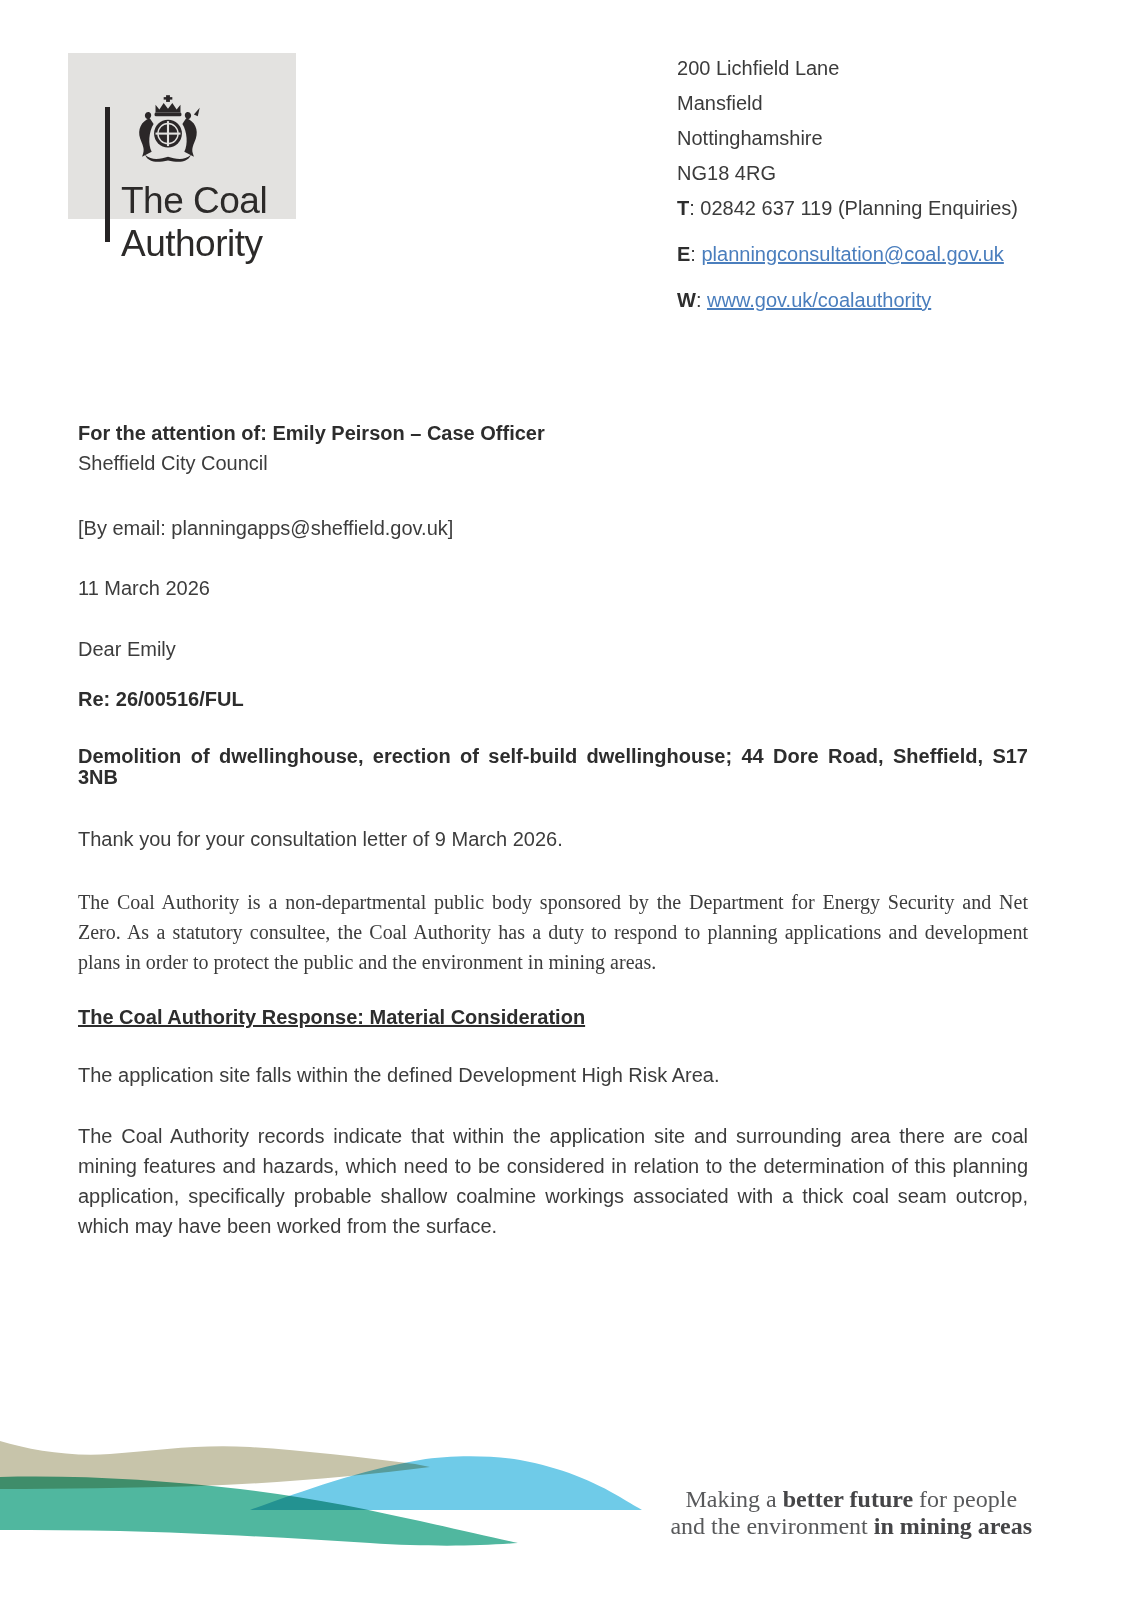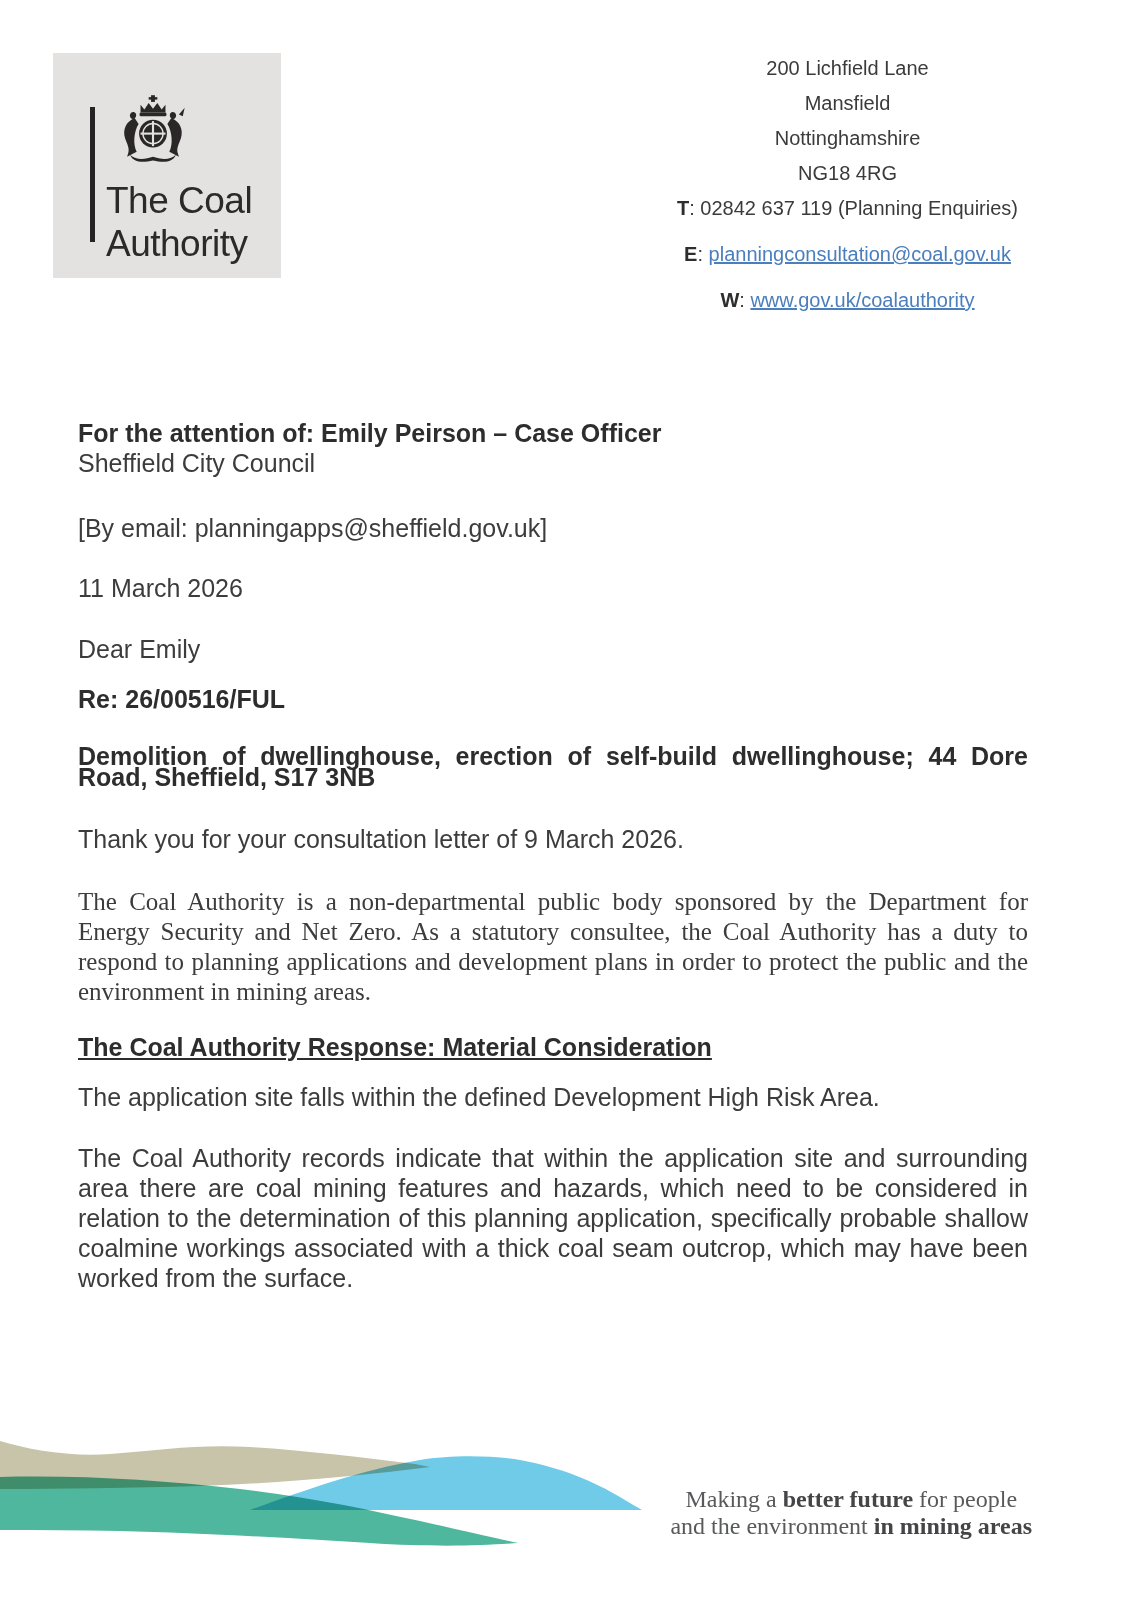--- a/index.html
+++ b/index.html
@@ -5,58 +5,58 @@
   * { margin:0; padding:0; box-sizing:border-box; }
   html,body { background:#ffffff; }
   .page {
     position:relative; width:1132px; height:1600px; margin:0 auto;
     background:#ffffff; overflow:hidden;
     font-family:"Liberation Sans", sans-serif; color:#3c3c3c;
   }
 
   
   .logo-box {
-    position:absolute; left:53px; top:53px; width:228px; height:225px;
+    position:absolute; left:68px; top:53px; width:228px; height:166px;
     background:#e3e2e0;
   }
   .logo-bar {
     position:absolute; left:37px; top:54px; width:5px; height:135px;
     background:#262324;
   }
   .crest { position:absolute; left:52px; top:42px; width:96px; height:82px; }
   .logo-text {
     position:absolute; left:53px; top:126px;
     font-size:37px; line-height:43px; color:#2c2a29; letter-spacing:-0.5px;
   }
 
   
   .contact {
-    position:absolute; top:51px; right:114px; text-align:center;
+    position:absolute; top:51px; right:114px; text-align:left;
     font-size:20px; line-height:35px; color:#3b3b3b;
   }
   .contact .lbl { font-weight:bold; color:#2e2e2e; }
   .contact .spaced { margin-top:11px; }
   .contact a { color:#4a7ebd; text-decoration:underline; cursor:pointer; }
 
   
   .letter {
     position:absolute; left:78px; right:104px; top:418px;
-    font-size:25px; line-height:30px; color:#3c3c3c;
+    font-size:20px; line-height:30px; color:#3c3c3c;
   }
   .letter .b { font-weight:bold; color:#2d2d2d; }
   .letter .just { text-align:justify; }
   .m-byemail { margin-top:35px; }
   .m-date    { margin-top:30px; }
   .m-dear    { margin-top:31px; }
   .m-ref     { margin-top:20px; }
   .m-subject { margin-top:32px; line-height:21px; }
   .m-thanks  { margin-top:36px; }
   .m-about   { margin-top:33px;font-family:Liberation Serif, serif; }
   .m-heading { margin-top:25px; }
-  .m-risk    { margin-top:20px; }
+  .m-risk    { margin-top:28px; }
   .m-records { margin-top:31px; }
   .heading-underline { text-decoration:underline; }
 
   
   .waves { position:absolute; left:0; top:1400px; width:1132px; height:200px; isolation:isolate; }
   .waves path { mix-blend-mode:multiply; }
   .tagline {
     position:absolute; right:100px; top:1486px; text-align:center;
     font-family:"Liberation Serif", serif; font-size:24px; line-height:27px;
     color:#58595b;

